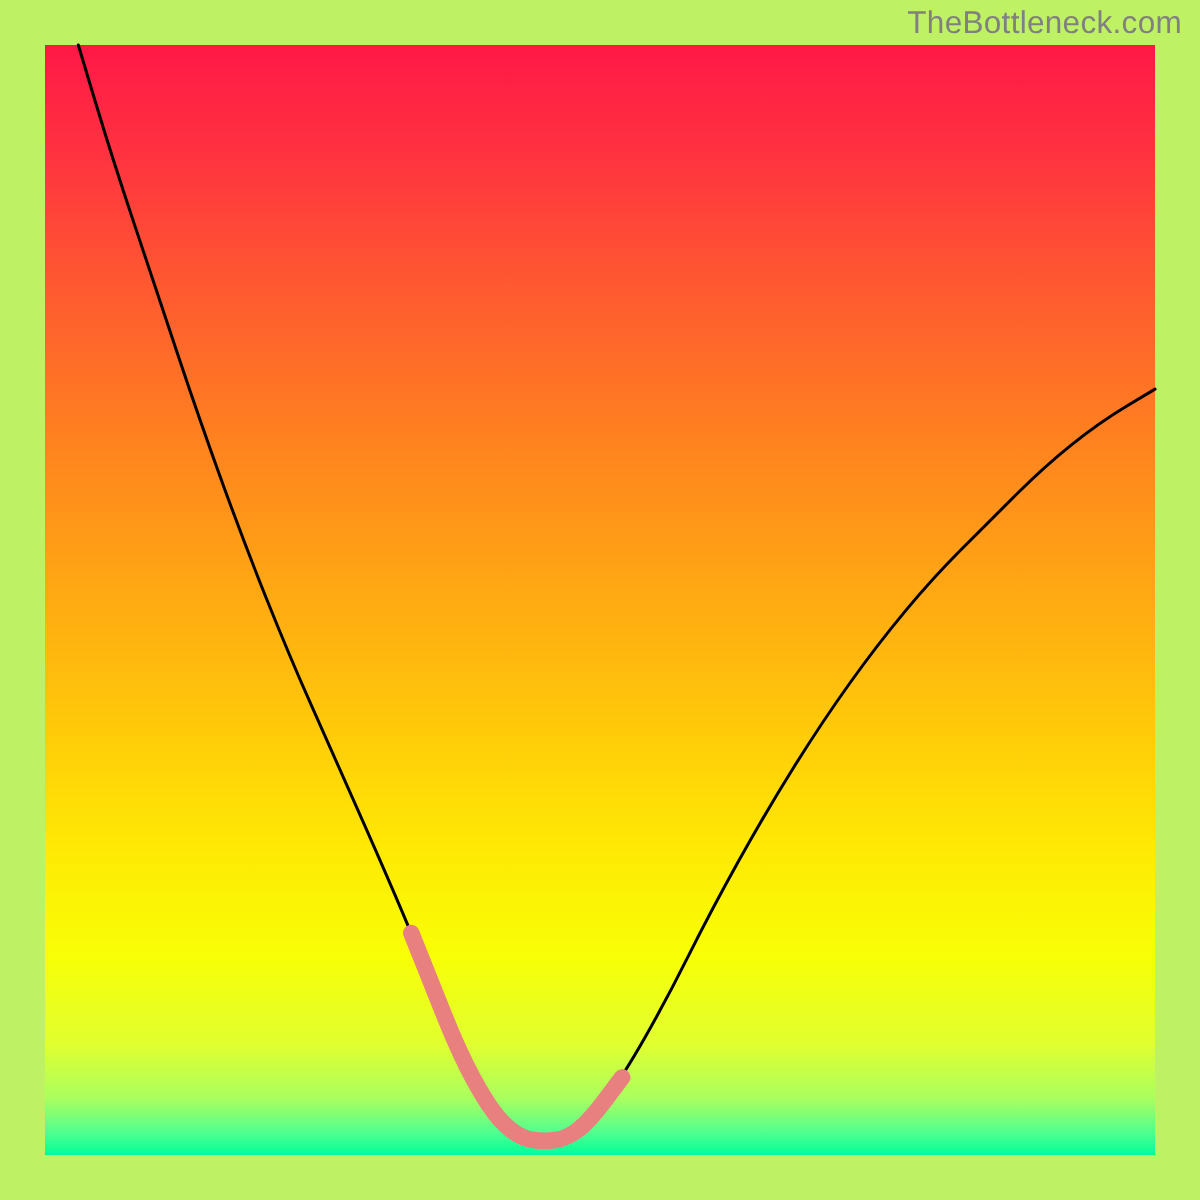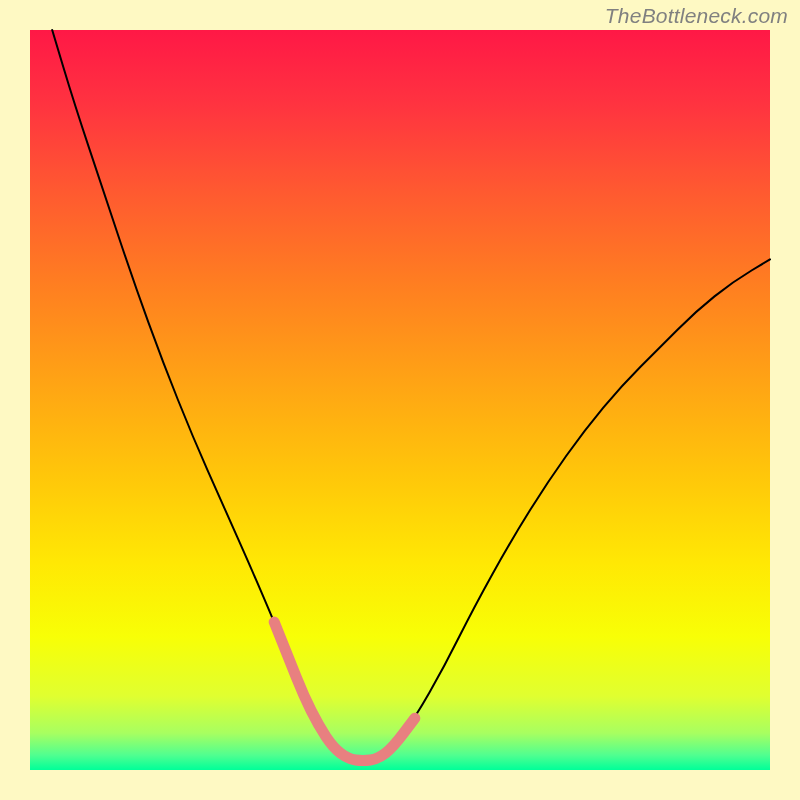--- a/index.html
+++ b/index.html
@@ -7,22 +7,21 @@
     padding: 0;
     width: 800px;
     height: 800px;
     background: #000;
     overflow: hidden;
   }
   .stage {
     position: relative;
     width: 800px;
     height: 800px;
-    background: #fef9c3;
-    font-style: italic;
+    background: #bef264;
   }
   .watermark {
     position: absolute;
     top: 4px;
     right: 12px;
     font-family: Arial, Helvetica, sans-serif;
     font-size: 21px;
     color: #808080;
     letter-spacing: 0.2px;
   }

